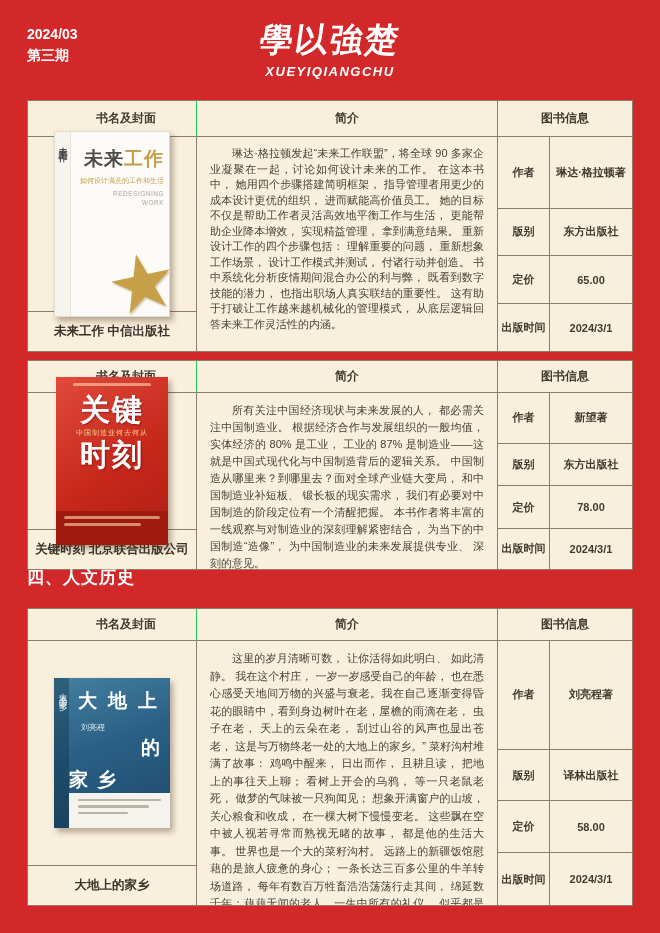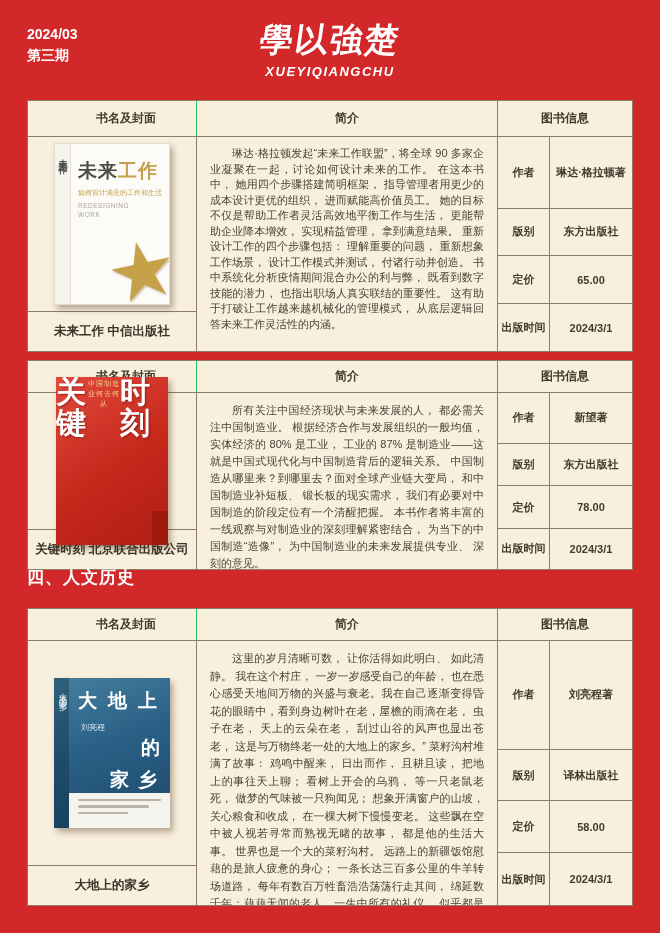--- a/index.html
+++ b/index.html
@@ -96,61 +96,61 @@
   }
   .info-label { grid-column:3; border-right:1px solid #8d7c66; }
   .info-value { grid-column:4; }
   .ir1 { grid-row:2; } .ir2 { grid-row:3; } .ir3 { grid-row:4; }
   .ir4 { grid-row:5; border-bottom:none; }
 
   
   .bookcover { position:relative; box-shadow:3px 4px 6px rgba(60,30,10,.35); flex:none; }
 
   
-  .b1 { width:116px; height:162px; background:#fcfbf7; border:1px solid #e2ddd0; display:flex; }
+  .b1 { width:116px; height:186px; background:#fcfbf7; border:1px solid #e2ddd0; display:flex;text-align:right; }
   .b1 .spine {
     flex:0 0 16px; border-right:1px solid #e7e2d6; background:#f6f4ec;
     writing-mode:vertical-rl; font-size:9px; font-weight:bold; color:#4d4d4d;
     display:flex; align-items:center; padding-top:8px; letter-spacing:2px;
   }
   .b1 .face { flex:1; padding:14px 5px 4px 7px; position:relative; overflow:hidden; }
   .b1 .ttl { font-size:19px; font-weight:bold; letter-spacing:1px; white-space:nowrap; }
   .b1 .ttl .dark { color:#4e4c48; }
   .b1 .ttl .gold { color:#c3a04b; }
   .b1 .sub { font-size:7px; color:#c3a04b; margin-top:4px; white-space:nowrap; }
   .b1 .eng { font-size:6.5px; color:#a9a49a; margin-top:3px; line-height:1.4; letter-spacing:.5px; }
   .b1 .star {
     position:absolute; right:-8px; bottom:-6px;
     font-size:78px; line-height:1; color:#c6a14a;
     transform:rotate(-12deg);
     text-shadow:1px 2px 2px rgba(120,90,20,.35);
   }
 
   
-  .b2 { width:112px; height:168px; background:linear-gradient(145deg,#e04a3c 0%,#c6271b 55%,#b01f14 100%); display:flex; flex-direction:row; color:#fff; }
+  .b2 { width:112px; height:168px; background:linear-gradient(145deg,#e04a3c 0%,#c6271b 55%,#b01f14 100%); display:flex; flex-direction:column; color:#fff; }
   .b2 .tagline { height:12px; margin-top:6px; display:flex; justify-content:center; }
   .b2 .tagline i { display:block; width:70%; height:3px; background:rgba(255,230,190,.55); border-radius:2px; }
   .b2 .ttl { text-align:center; font-size:30px; font-weight:bold; line-height:1.02; letter-spacing:2px; text-shadow:1px 1px 2px rgba(90,10,5,.5); }
   .b2 .sub { text-align:center; font-size:7px; color:#f2cf8d; margin:2px 0; letter-spacing:1px; }
   .b2 .band { margin-top:auto; height:34px; background:#a01a10; padding:5px 8px; display:flex; flex-direction:column; gap:4px; }
   .b2 .band i { display:block; height:3px; background:rgba(250,220,170,.6); border-radius:2px; }
   .b2 .band i:nth-child(2) { width:80%; }
 
   
   .b3 { width:116px; height:150px; background:linear-gradient(160deg,#44809f 0%,#2a5f85 45%,#1d4a6b 100%); display:flex; }
   .b3 .spine {
     flex:0 0 15px; background:rgba(10,40,60,.35);
     writing-mode:vertical-rl; font-size:8px; color:#e8f0f4;
     display:flex; align-items:center; padding-top:8px; letter-spacing:2px;
   }
   .b3 .face { flex:1; position:relative; display:flex; flex-direction:column; }
   .b3 .ttl1 { color:#fff; font-weight:bold; font-size:19px; letter-spacing:11px; text-align:right; padding:10px 2px 0 0; white-space:nowrap; }
   .b3 .author { color:#dce9f0; font-size:8px; padding:8px 0 0 12px; }
   .b3 .ttl2 { color:#fff; font-weight:bold; font-size:19px; text-align:right; padding:2px 10px 0 0; }
-  .b3 .ttl3 { color:#fff; font-weight:bold; font-size:19px; letter-spacing:9px; text-align:right; padding:6px 4px 0 0; white-space:nowrap; }
+  .b3 .ttl3 { color:#fff; font-weight:bold; font-size:19px; letter-spacing:9px; text-align:left; padding:6px 4px 0 0; white-space:nowrap; }
   .b3 .panel { margin-top:auto; height:42px; background:#f5f3ee; padding:6px 9px; display:flex; flex-direction:column; gap:4px; }
   .b3 .panel i { display:block; height:2.5px; background:#b9b4a8; border-radius:2px; }
   .b3 .panel i:nth-child(2) { width:85%; }
   .b3 .panel i:nth-child(3) { width:60%; }
 </style>
 </head>
 <body>
 
 <div class="issue-block">
   <div>2024/03</div>

